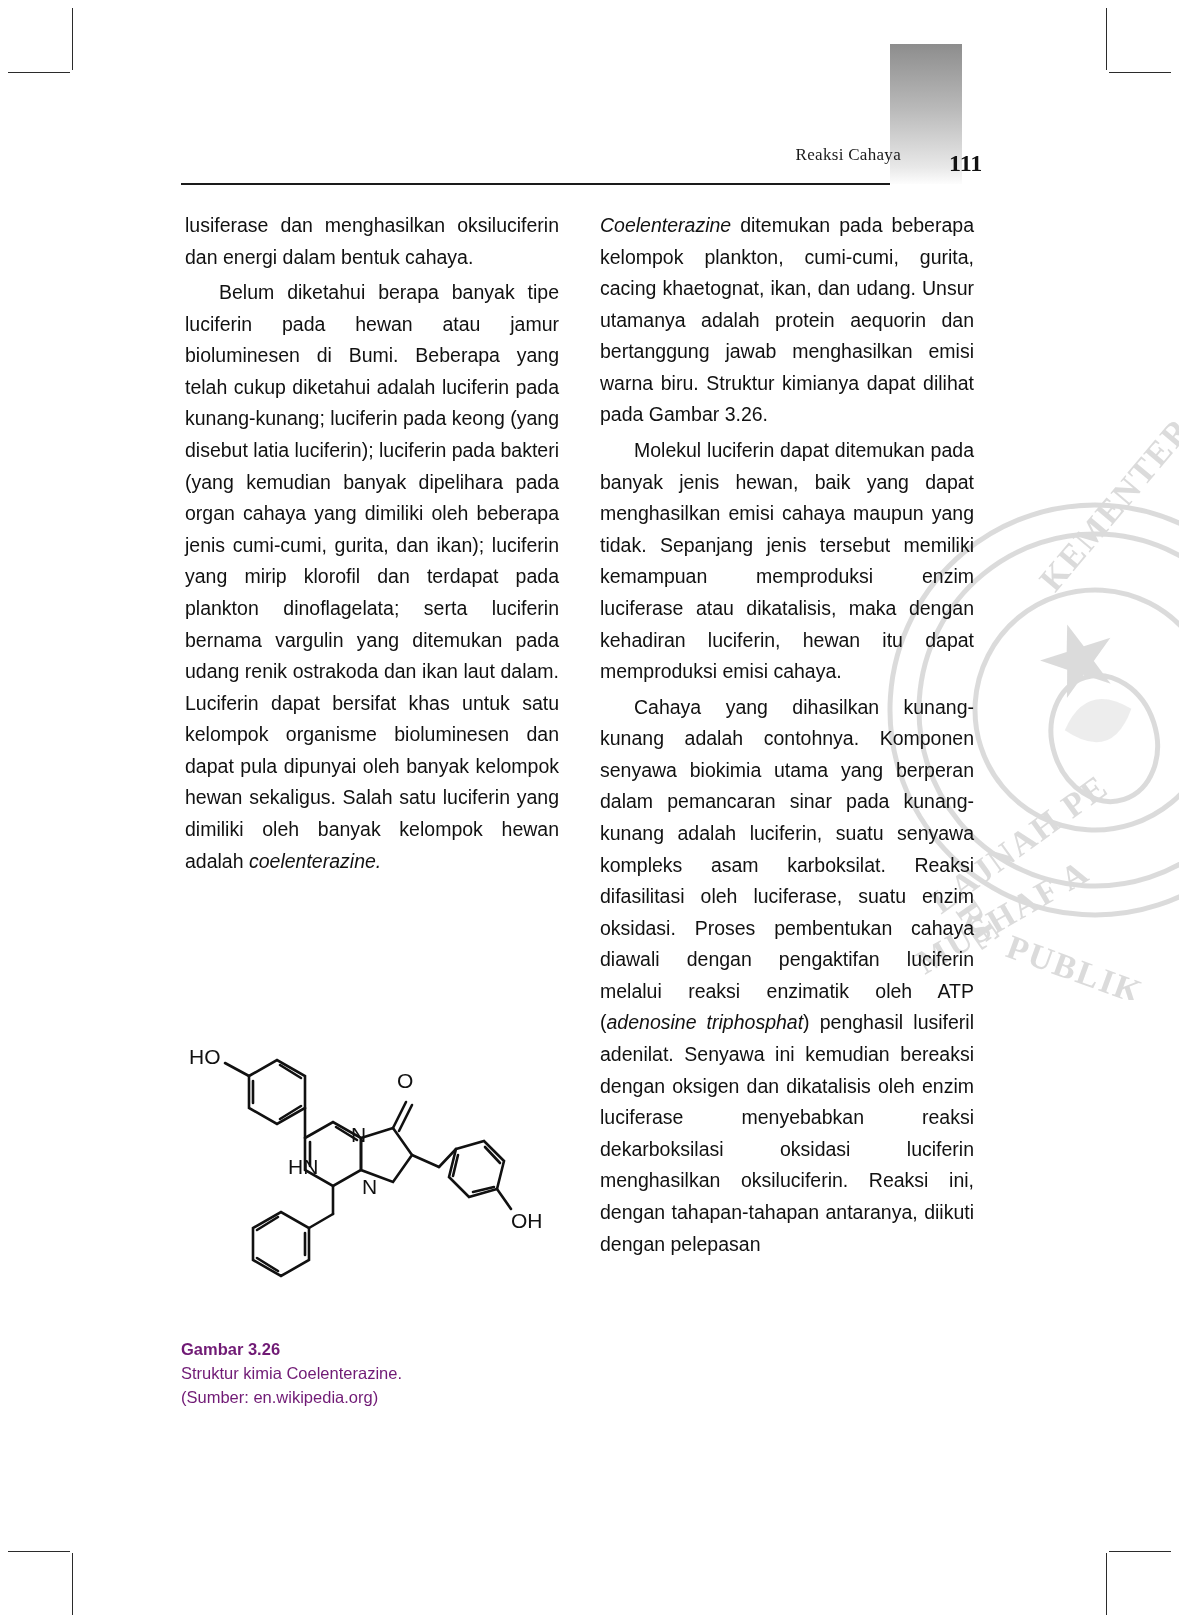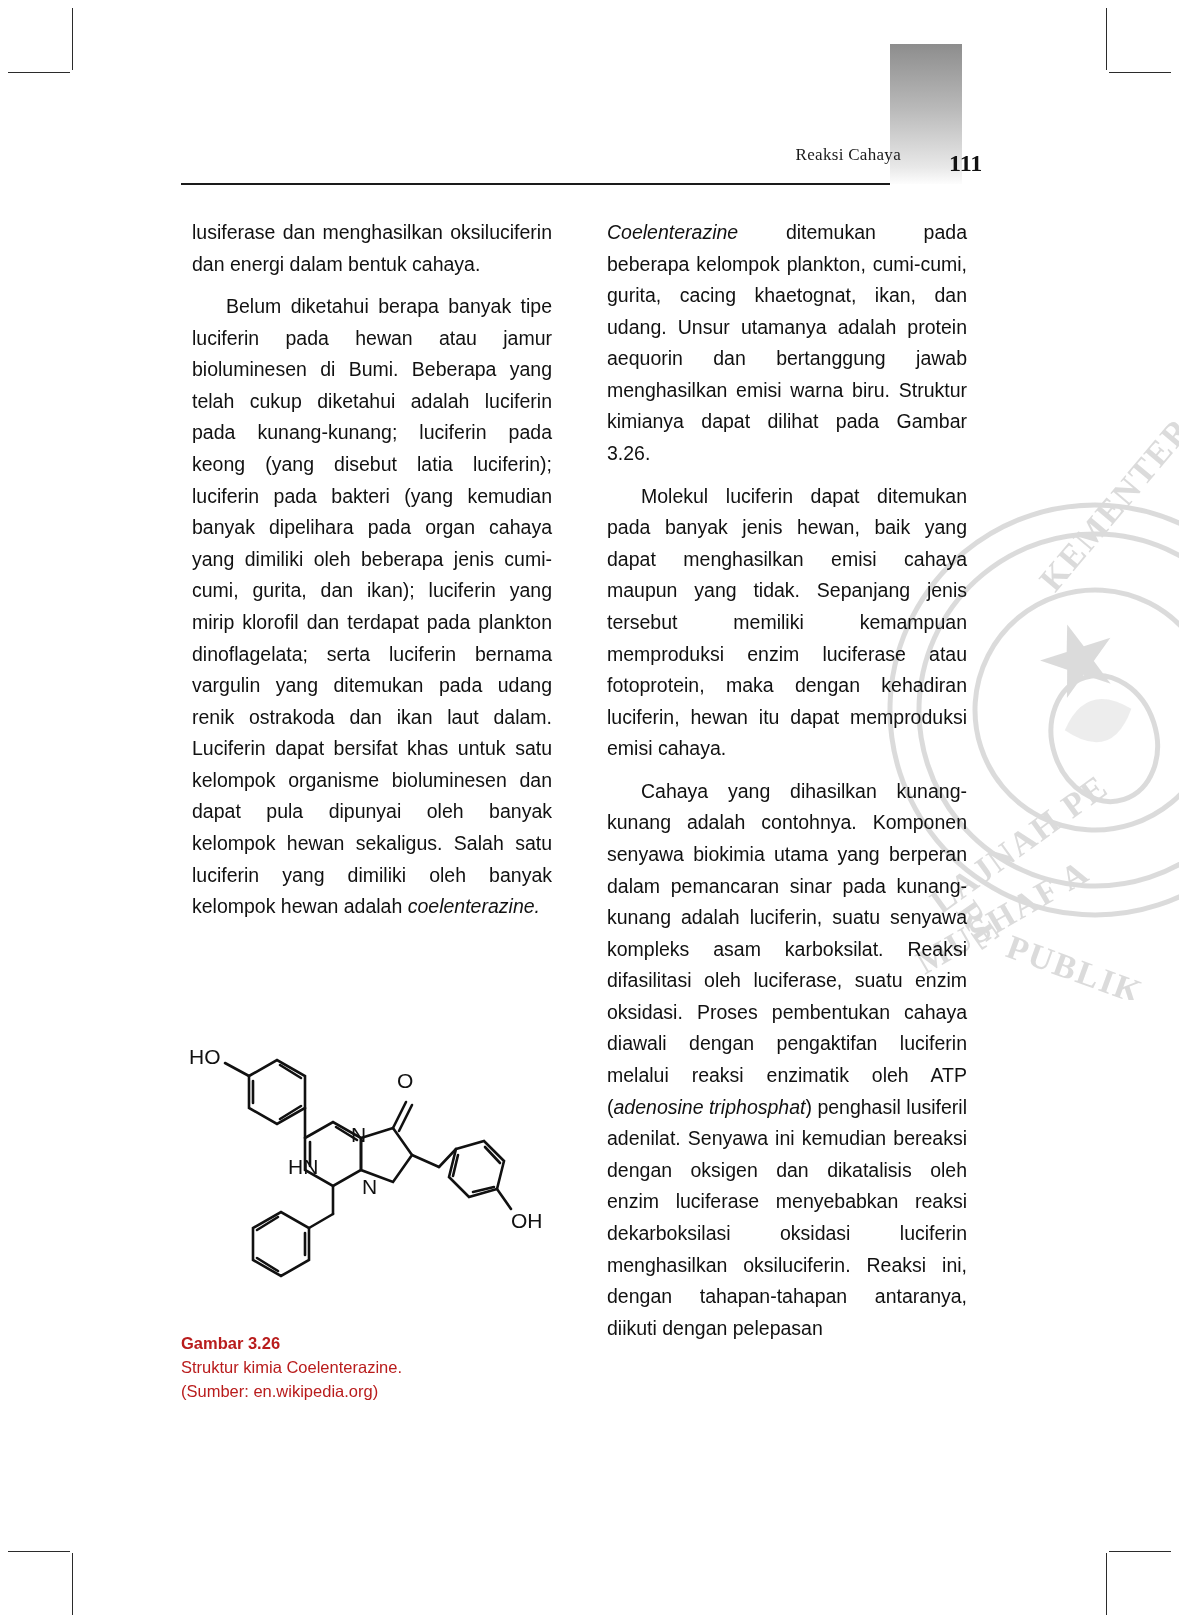--- a/index.html
+++ b/index.html
@@ -86,39 +86,40 @@
     font-size: 19.5px;
     line-height: 1.62;
     color: #111;
     text-align: justify;
     text-justify: inter-word;
   }
   .col-left  { left: 181px; }
   .col-right { left: 596px; }
 
   .col p {
-    margin: 11px;
+    margin: 4px;
   }
   .col p + p {
     text-indent: 34px;
   }
   .col em { font-style: italic; }
 
   
   .figure {
     position: absolute;
     left: 181px;
     top: 1042px;
     width: 382px;
   }
   .figure svg { display: block; }
   .fig-caption {
+    margin-top: 6px;
     font-size: 16.5px;
     line-height: 1.45;
-    color: #b91c1c;
+    color: #701a75;
     text-align: left;
   }
   .fig-caption .fig-title { font-weight: 700; }
   .fig-caption .fig-sub { }
 </style>
 </head>
 <body>
 
 <div class="crop crop-tl-v"></div>
 <div class="crop crop-tl-h"></div>
@@ -213,15 +214,15 @@
 
   <div class="fig-caption">
     <div class="fig-title">Gambar 3.26</div>
     <div class="fig-sub">Struktur kimia Coelenterazine.</div>
     <div>(Sumber: en.wikipedia.org)</div>
   </div>
 </div>
 
 <div class="col col-right">
   <p><em>Coelenterazine</em> ditemukan pada beberapa kelompok plankton, cumi-cumi, gurita, cacing khaetognat, ikan, dan udang. Unsur utamanya adalah protein aequorin dan bertanggung jawab menghasilkan emisi warna biru. Struktur kimianya dapat dilihat pada Gambar 3.26.</p>
-  <p>Molekul luciferin dapat ditemukan pada banyak jenis hewan, baik yang dapat menghasilkan emisi cahaya maupun yang tidak. Sepanjang jenis tersebut memiliki kemampuan memproduksi enzim luciferase atau fotoprotein, maka dengan kehadiran luciferin, hewan itu dapat memproduksi emisi cahaya.</p>
+  <p>Molekul luciferin dapat ditemukan pada banyak jenis hewan, baik yang dapat menghasilkan emisi cahaya maupun yang tidak. Sepanjang jenis tersebut memiliki kemampuan memproduksi enzim luciferase atau dikatalisis, maka dengan kehadiran luciferin, hewan itu dapat memproduksi emisi cahaya.</p>
   <p>Cahaya yang dihasilkan kunang-kunang adalah contohnya. Komponen senyawa biokimia utama yang berperan dalam pemancaran sinar pada kunang-kunang adalah luciferin, suatu senyawa kompleks asam karboksilat. Reaksi difasilitasi oleh luciferase, suatu enzim oksidasi. Proses pembentukan cahaya diawali dengan pengaktifan luciferin melalui reaksi enzimatik oleh ATP (<em>adenosine triphosphat</em>) penghasil lusiferil adenilat. Senyawa ini kemudian bereaksi dengan oksigen dan dikatalisis oleh enzim luciferase menyebabkan reaksi dekarboksilasi oksidasi luciferin menghasilkan oksiluciferin. Reaksi ini, dengan tahapan-tahapan antaranya, diikuti dengan pelepasan</p>
 </div>
 
 </body></html>

